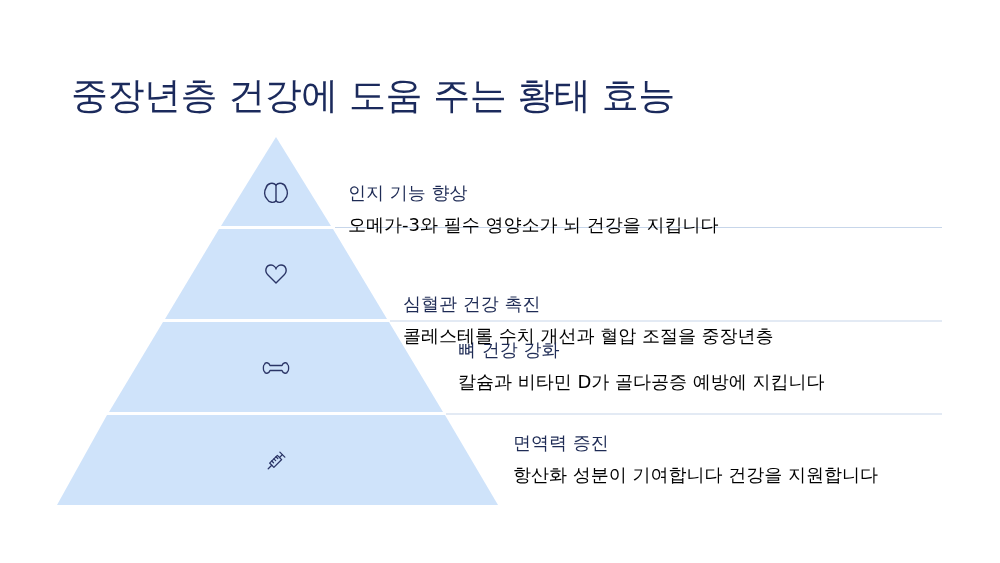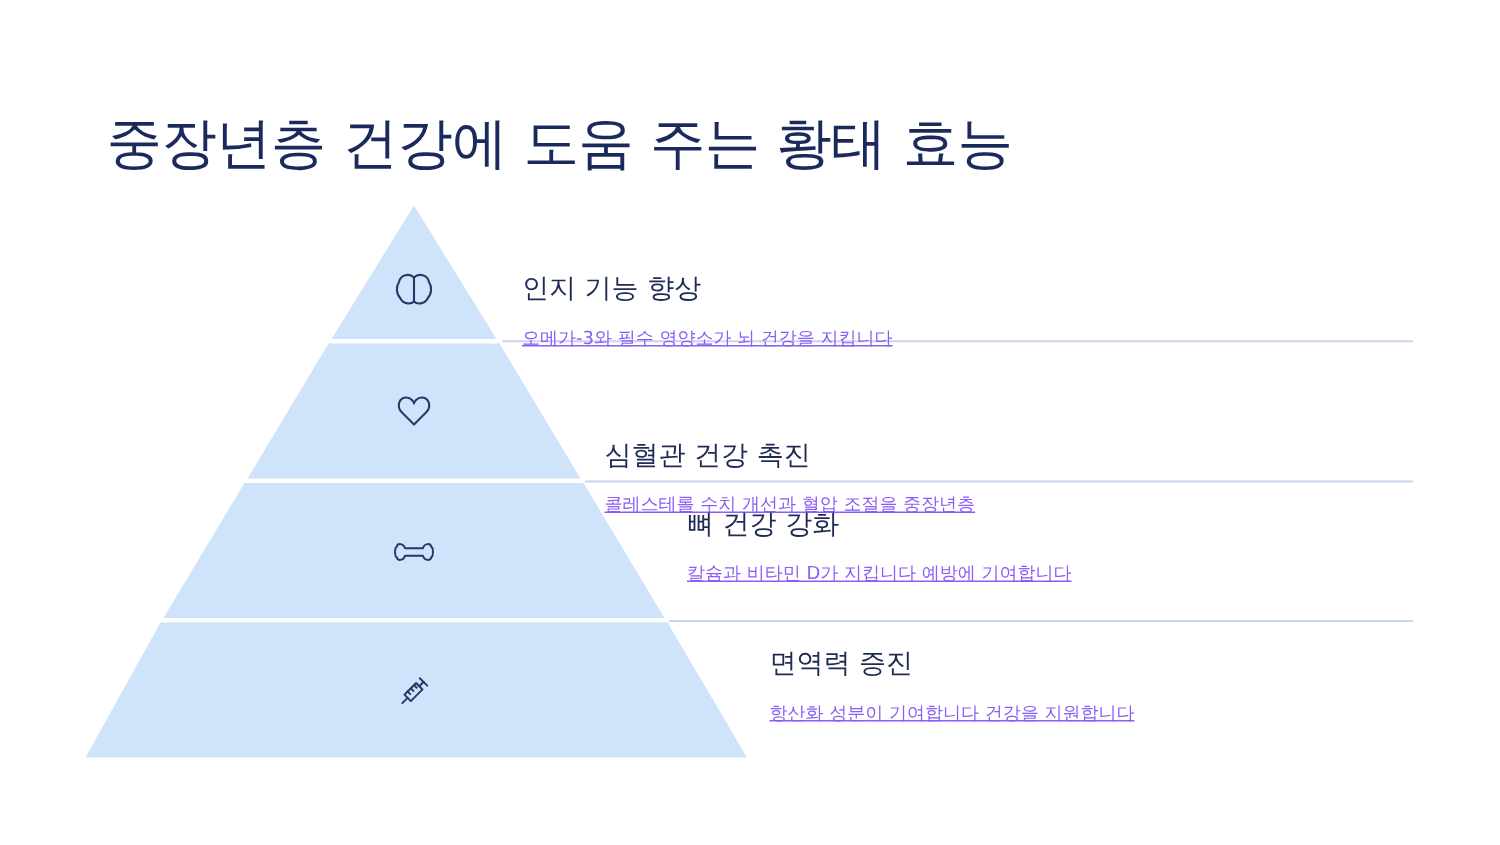--- a/index.html
+++ b/index.html
@@ -4,21 +4,21 @@
 <style>
   html, body { margin: 0; padding: 0; background: #ffffff; }
   body { width: 1000px; height: 563px; position: relative; overflow: hidden;
          font-family: "DejaVu Sans", "Liberation Sans", sans-serif; }
   .title { position: absolute; left: 55px; top: 55px; margin: 16px;
            font-size: 37px; font-weight: 400; color: #1b2a5c; letter-spacing: -0.5px;
            white-space: nowrap; }
   svg.pyramid { position: absolute; left: 0; top: 0; }
   .level-text { position: absolute; white-space: nowrap; }
   .level-title { font-size: 18px; color: #1e2b55; margin: 0; line-height: 22px; }
-  .level-desc { font-size: 12px; color: #8b5cf6; margin: 0; line-height: 18px; position: absolute; top: 34px; left: 0; text-decoration: underline; }
+  .level-desc { font-size: 18px; color: #000000; margin: 0; line-height: 18px; position: absolute; top: 34px; left: 0; }
 </style>
 </head>
 <body>
 
 <h1 class="title">중장년층 건강에 도움 주는 황태 효능</h1>
 
 <svg class="pyramid" width="1000" height="563" viewBox="0 0 1000 563">
 
   <polygon points="276,137 331,226 221,226" fill="#cfe3fa"></polygon>
 
@@ -62,19 +62,19 @@
   <p class="level-desc">오메가-3와 필수 영양소가 뇌 건강을 지킵니다</p>
 </div>
 
 <div class="level-text" style="left:403px; top:245px;margin-top:48px;">
   <p class="level-title">심혈관 건강 촉진</p>
   <p class="level-desc">콜레스테롤 수치 개선과 혈압 조절을 중장년층</p>
 </div>
 
 <div class="level-text" style="left:458px; top:339px;text-align:right;">
   <p class="level-title">뼈 건강 강화</p>
-  <p class="level-desc">칼슘과 비타민 D가 지킵니다 예방에 기여합니다</p>
+  <p class="level-desc">칼슘과 비타민 D가 골다공증 예방에 지킵니다</p>
 </div>
 
 <div class="level-text" style="left:513px; top:432px;">
   <p class="level-title">면역력 증진</p>
   <p class="level-desc">항산화 성분이 기여합니다 건강을 지원합니다</p>
 </div>
 
 </body></html>

